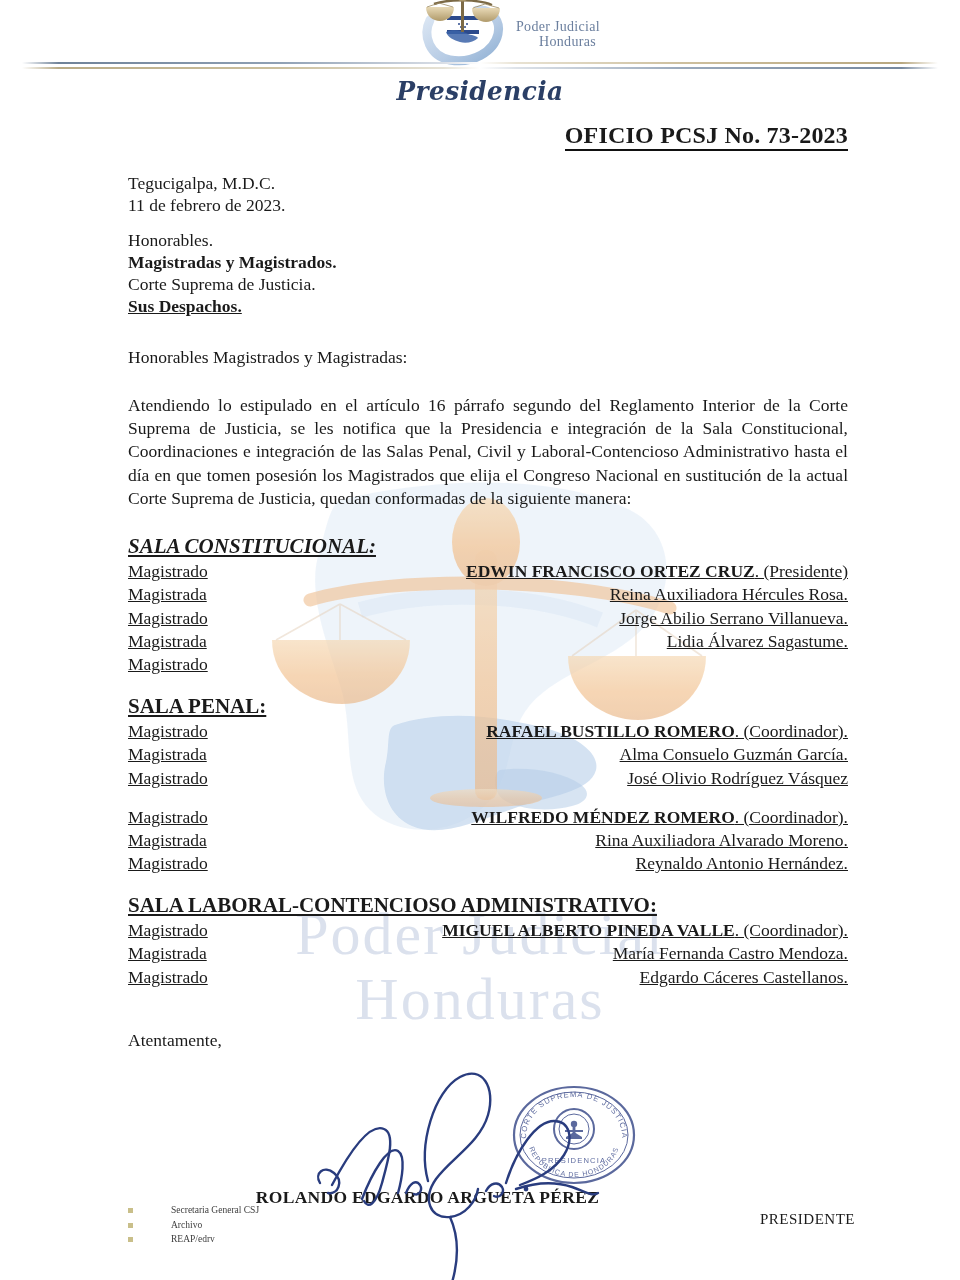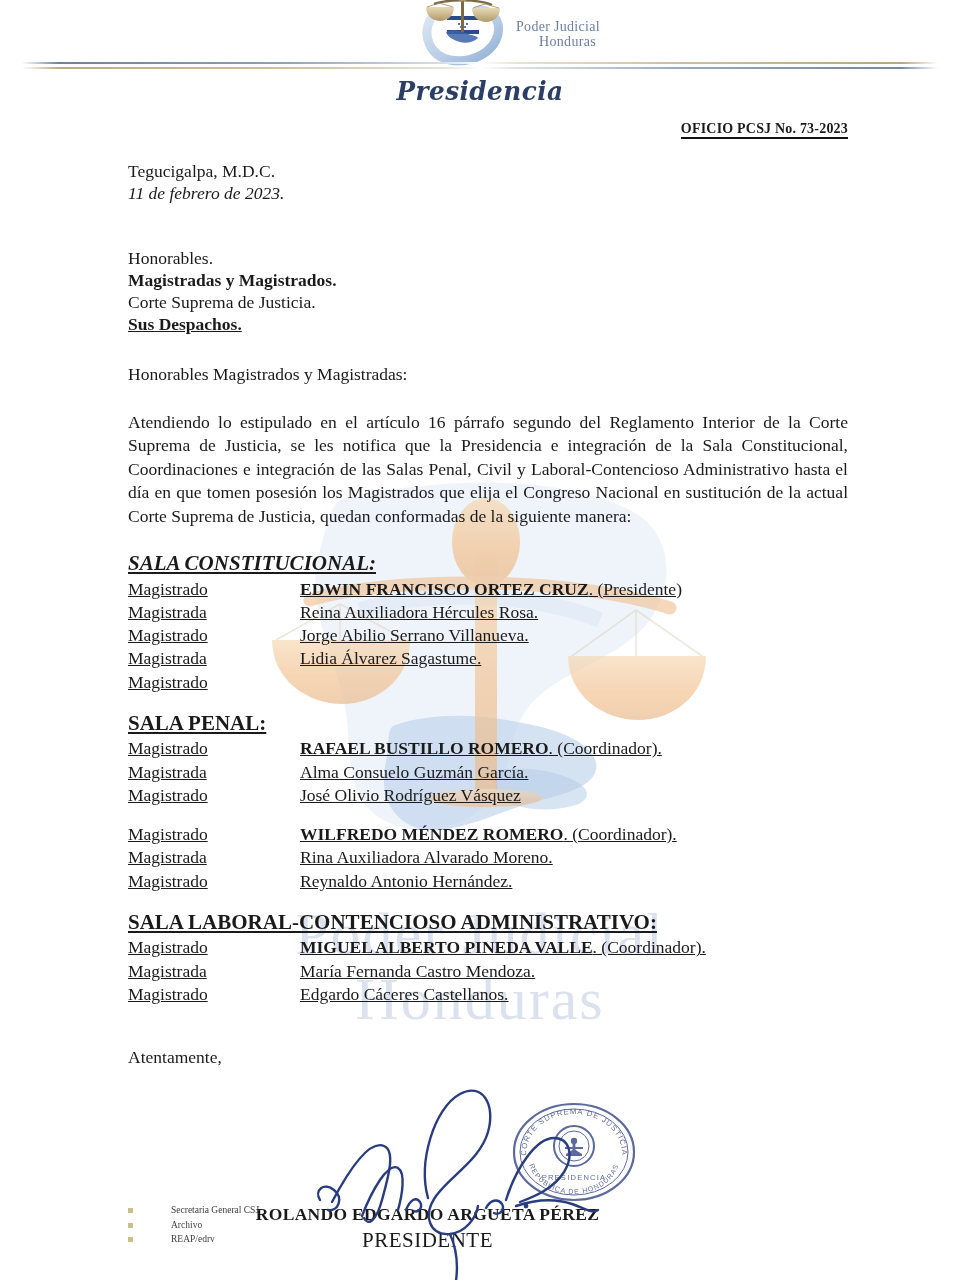--- a/index.html
+++ b/index.html
@@ -137,31 +137,31 @@
   .content {
     position: relative;
     z-index: 2;
     padding: 0 112px 0 128px;
     font-size: 17.5px;
     line-height: 1.26;
   }
   .oficio {
     text-align: right;
     font-weight: bold;
-    font-size: 14px;
+    font-size: 24px;
     margin-top: 8px;
     margin-bottom: 22px;
     letter-spacing: 0.2px;
   }
   .oficio span {
     border-bottom: 2px solid #111;
     padding-bottom: 1px;
   }
   .place-line { }
-  .date-line { margin-bottom: 43px; font-style: italic; }
+  .date-line { margin-bottom: 13px; }
 
   .addressee { margin-bottom: 28px; }
   .addressee div { }
   .addressee .b { font-weight: bold; }
   .addressee .bu { font-weight: bold; text-decoration: underline; }
 
   .salutation { margin-bottom: 26px; }
 
   .para {
     text-align: justify;
@@ -177,21 +177,21 @@
     margin-bottom: 1px;
     font-size: 21px;
   }
   .sala-title.italic { font-style: italic; }
   .member-row {
     display: flex;
     line-height: 1.33;
     text-decoration: underline;
   }
   .member-role { width: 172px; flex: 0 0 172px; }
-  .member-name { flex: 1; }
+  .member-name { flex: 1; text-align: right; }
   .member-name .strong { font-weight: bold; }
 
   .closing { margin-top: 40px; }
 
   
   .sig-area {
     position: relative;
     z-index: 2;
     height: 190px;
     margin-top: 4px;
@@ -220,22 +220,22 @@
     font-weight: bold;
     font-size: 17.5px;
     letter-spacing: 0.3px;
     z-index: 1;
     padding-right: 105px;
   }
   .sig-title {
     position: absolute;
     left: 0; right: 0;
     top: 156px;
-    text-align: center;
-    font-size: 21px;
+    text-align: right;
+    font-size: 15px;
     letter-spacing: 0.5px;
     z-index: 1;
     padding-right: 105px;
   }
 
   
   .cc-list {
     position: absolute;
     left: 128px;
     top: 1203px;

